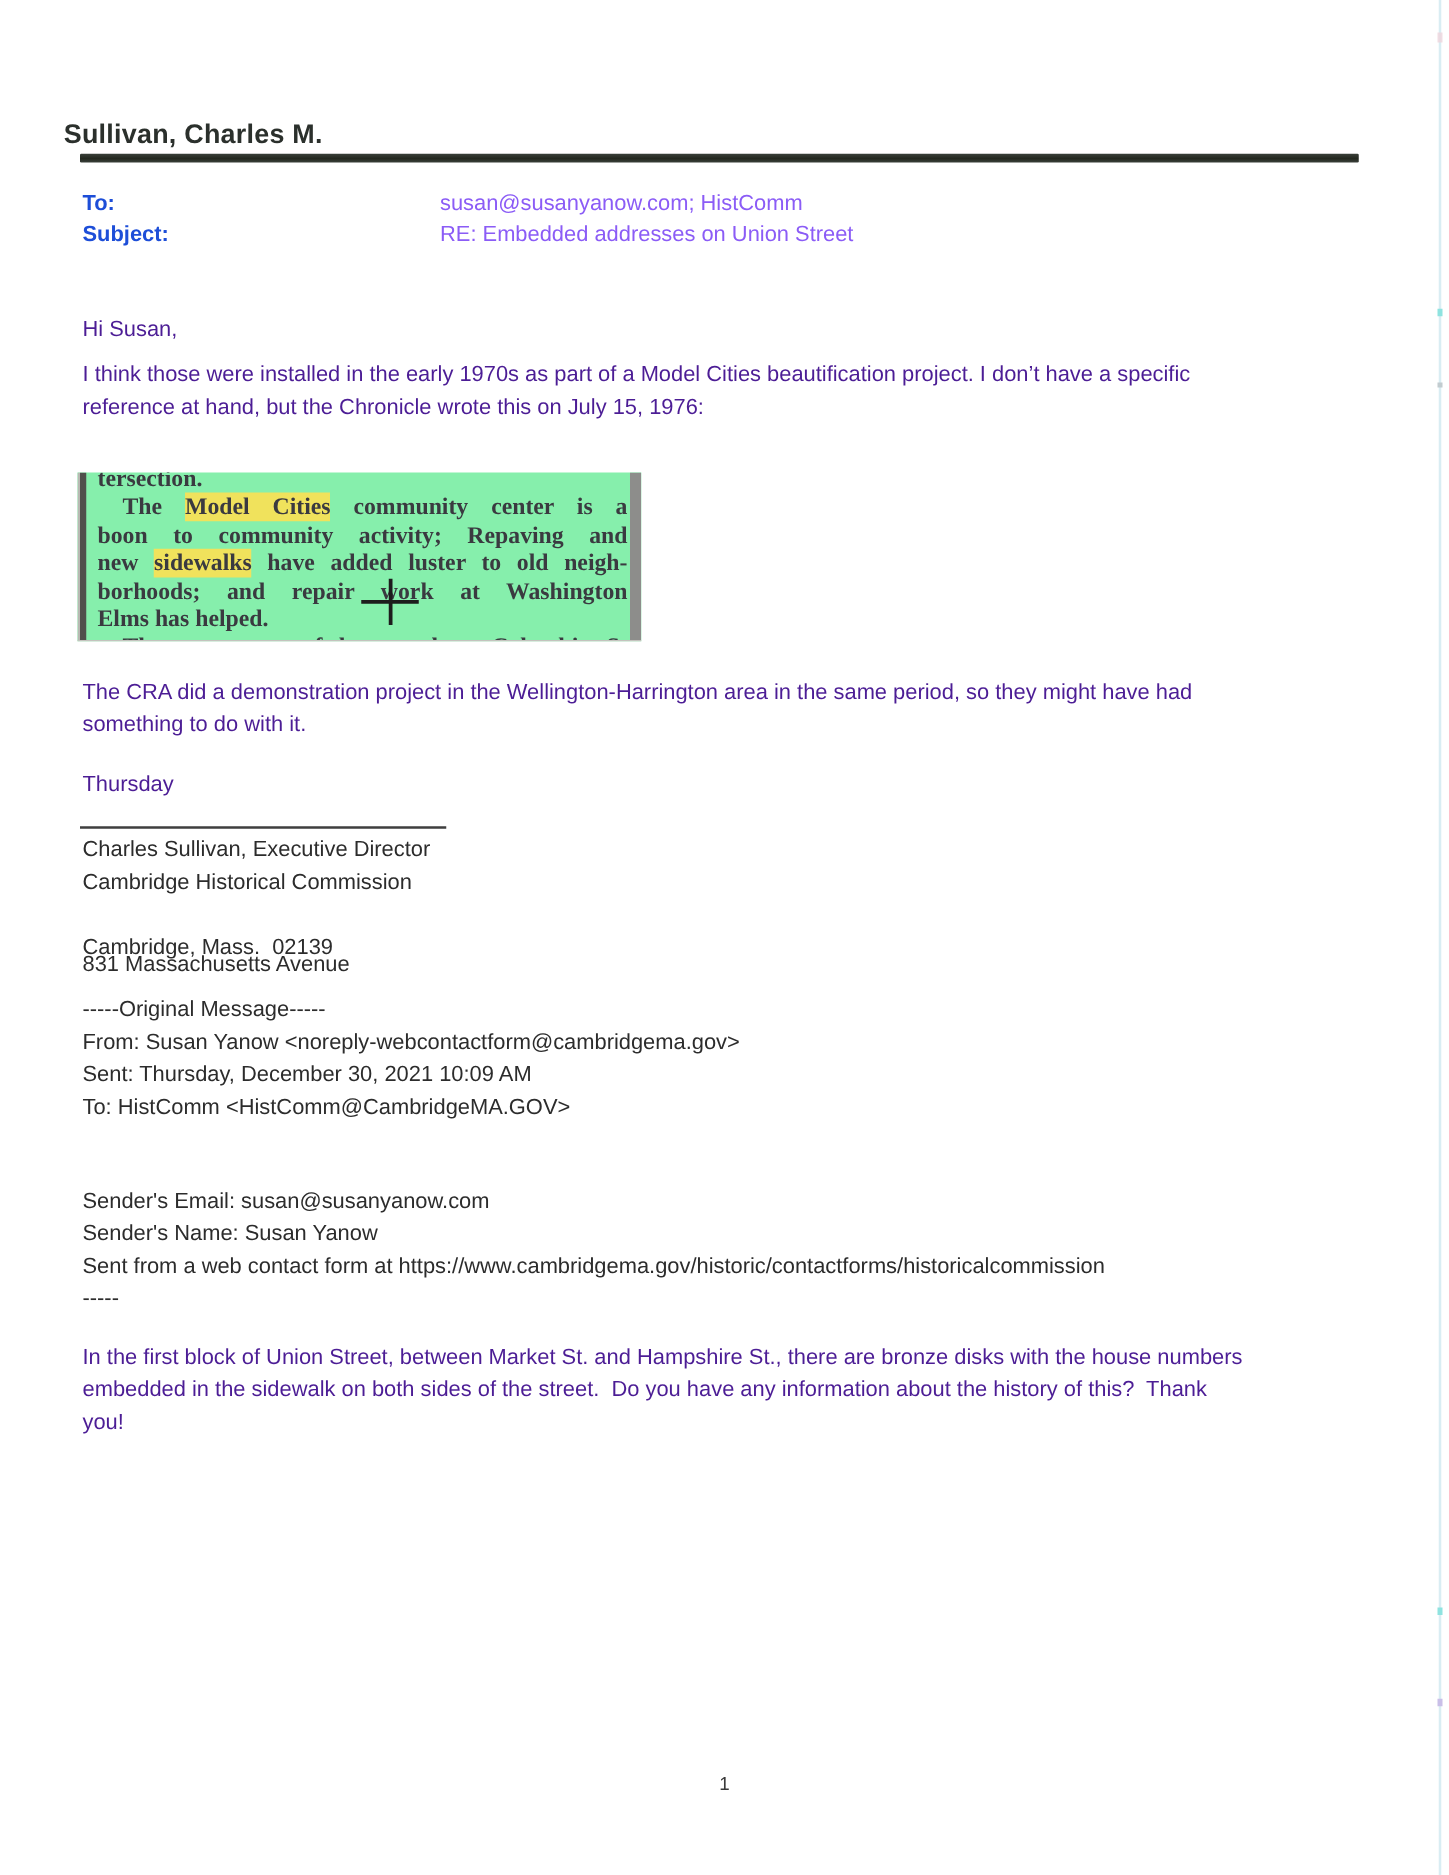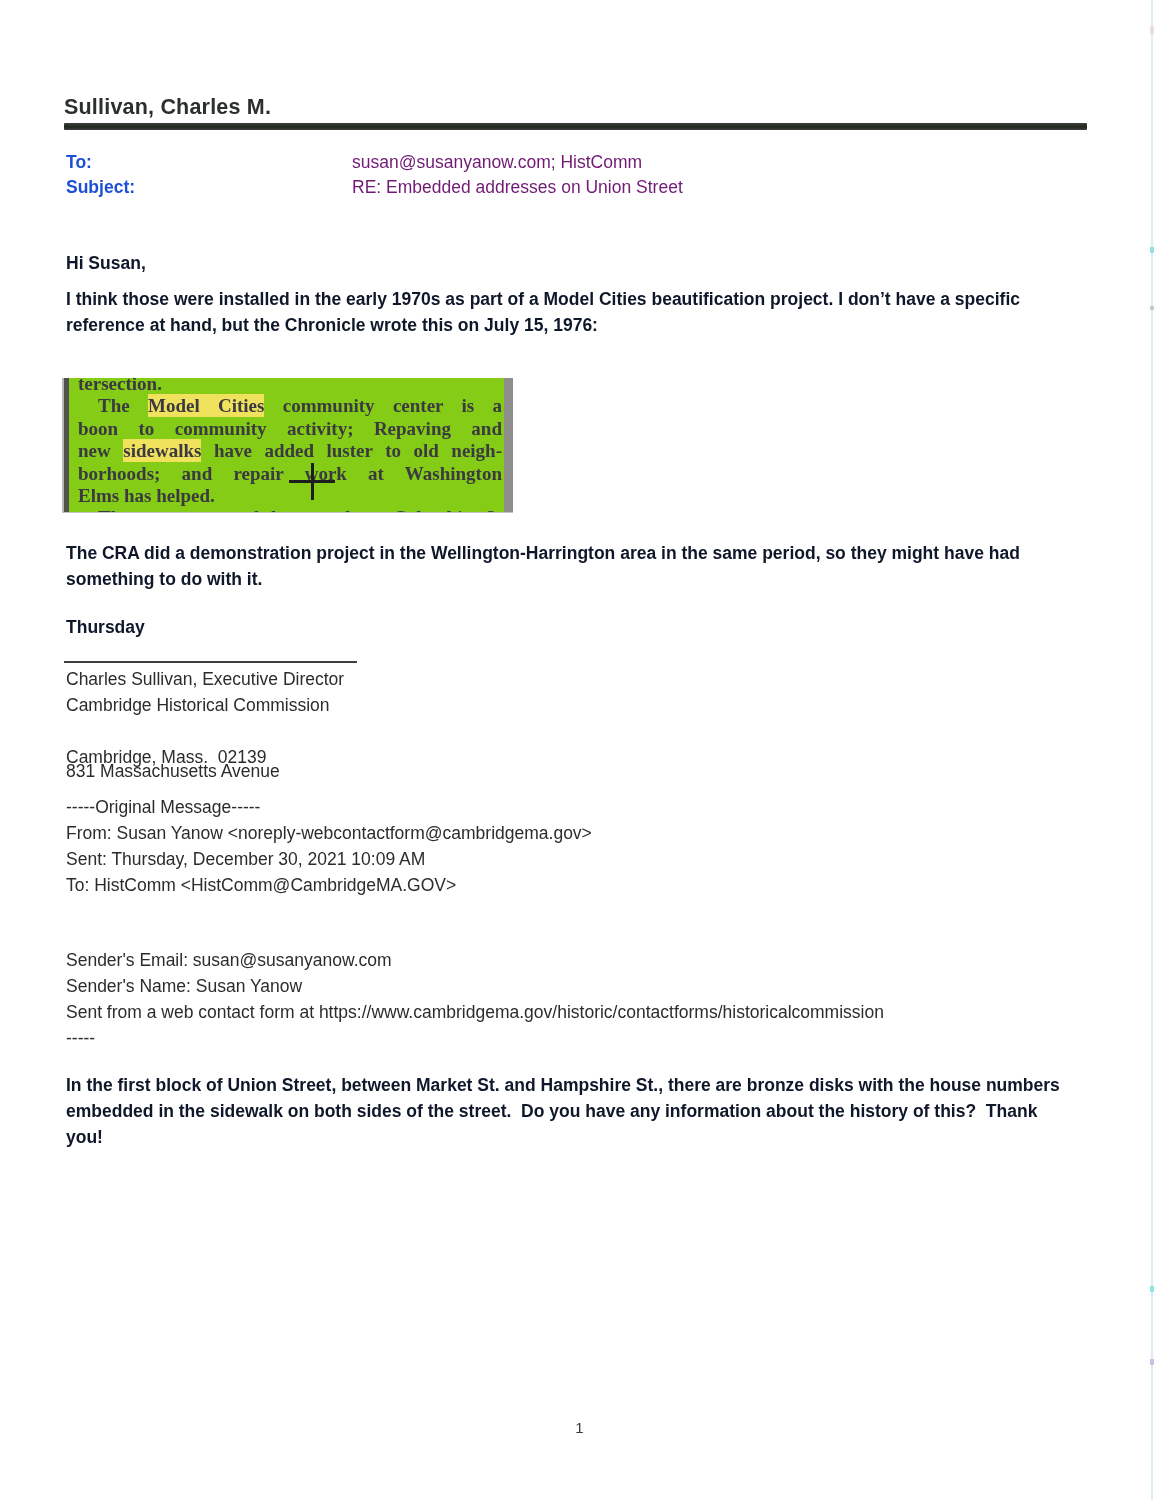--- a/index.html
+++ b/index.html
@@ -7,43 +7,42 @@
     position:relative;
     width:1159px;height:1500px;
     background:#ffffff;
     font-family:"Liberation Sans", sans-serif;
     color:#2e2e2e;
     overflow:hidden;
   }
   .abs{position:absolute;}
   
   .page-title{
-    left:64px;top:95px;
+    left:51px;top:95px;
     font-size:21.5px;font-weight:bold;color:#2b302c;
     letter-spacing:.2px;
   }
   .header-rule{
     left:64px;top:123px;width:1023px;height:7px;
     background:linear-gradient(180deg,#3a403a 0%,#23281f 55%,#3a403a 100%);
     border-radius:1px;
   }
   
   .meta-label{left:66px;font-size:17.5px;font-weight:bold;color:#1d4ed8;}
-  .meta-value{left:352px;font-size:17.5px;color:#701a75;}
+  .meta-value{left:352px;font-size:17.5px;color:#8b5cf6;}
   
   .body-text{
     left:66px;width:1050px;
-    font-size:17.5px;line-height:26px;color:#0f172a;
+    font-size:17.5px;line-height:26px;color:#4c1d95;
     white-space:pre-line;
-    font-weight:bold;
   }
   
   .clipping{
     left:62px;top:378px;width:451px;height:134px;
-    background:#84cc16;
+    background:#86efac;
     overflow:hidden;
     border-bottom:1px solid #c4c3be;
   }
   .clip-leftbar{position:absolute;left:0;top:0;width:7px;height:134px;
     background:linear-gradient(90deg,#b8b8b2 0 2px,#50504c 2px 7px);}
   .clip-rightbar{position:absolute;right:0;top:0;width:9px;height:134px;background:#8d8d8b;}
   .clip-text{
     position:absolute;left:16px;top:-5px;width:424px;
     font-family:"Liberation Serif", serif;
     font-weight:bold;font-size:19px;line-height:22.4px;

